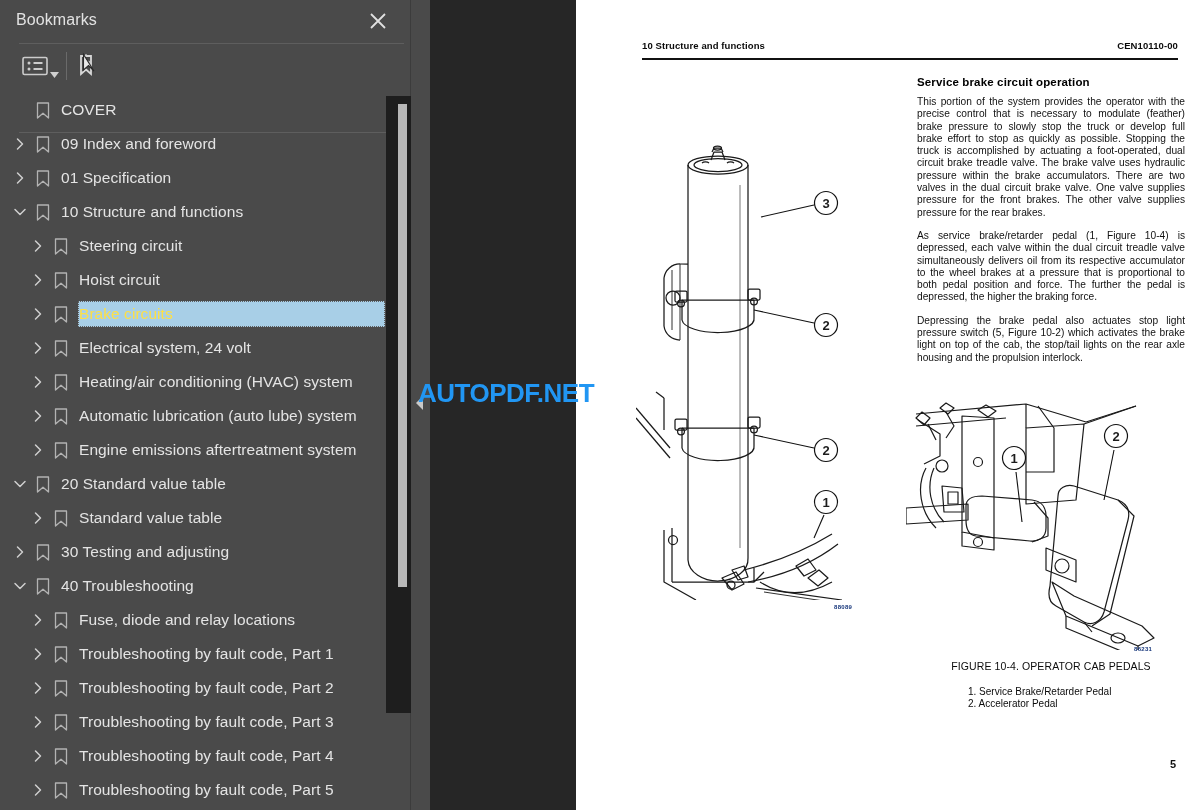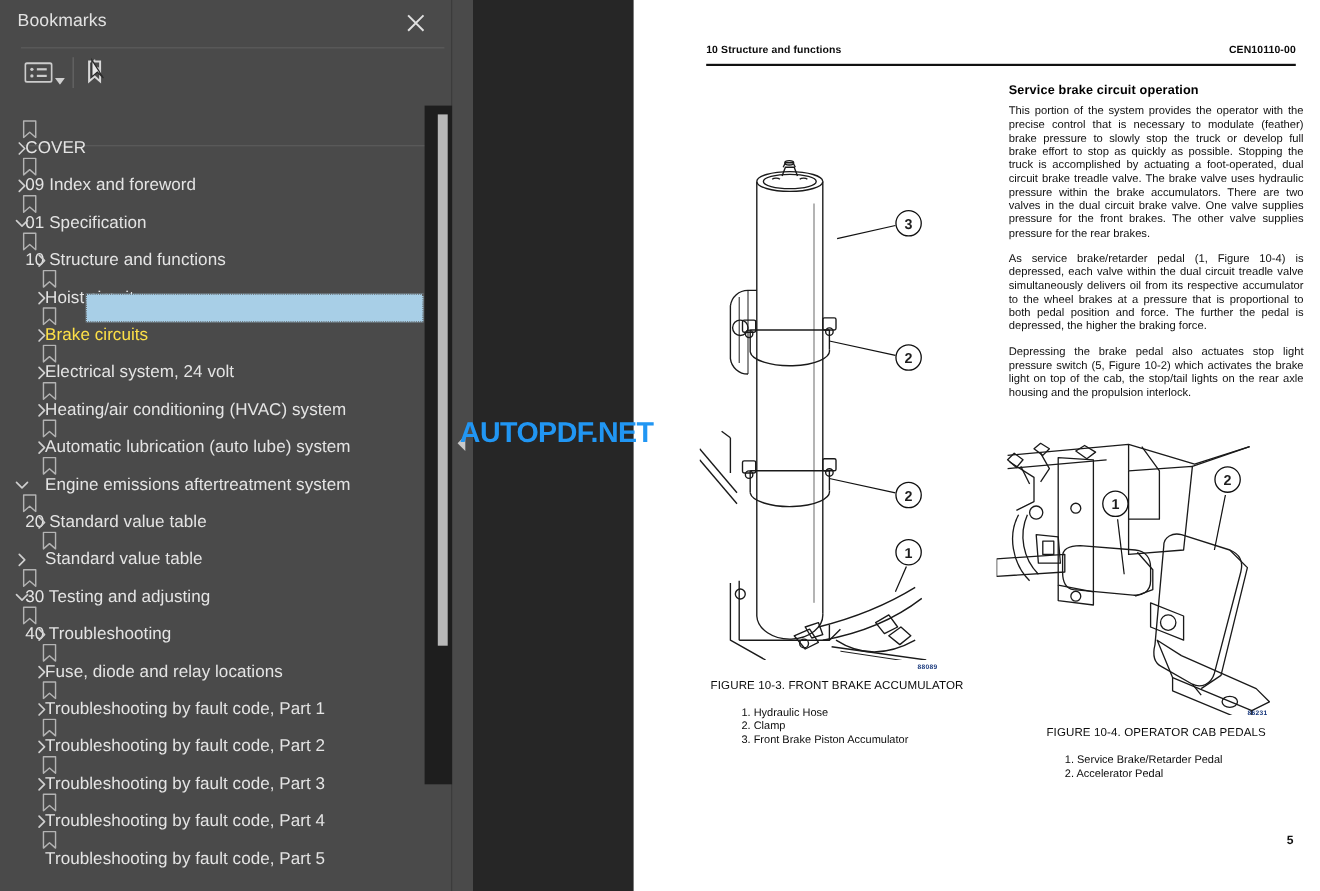--- a/index.html
+++ b/index.html
@@ -47,23 +47,22 @@
   .tb-list{left:22px;top:12px;width:26px;height:22px;}
   .tb-caret{left:50px;top:21px;width:9px;height:6px;}
   .tb-sep{position:absolute;left:66px;top:9px;width:1px;height:28px;background:#6a6a6a;}
   .tb-bm{left:74px;top:9px;width:30px;height:30px;}
 
   .tree{
     position:absolute;left:0;top:93px;width:411px;bottom:0;
     overflow:hidden;
   }
   .row{
-    position:relative;height:34px;display:flex;
+    position:relative;height:34px;display:flex;align-items:center;
     cursor:pointer;
-    flex-direction:column;
   }
   .row .twisty{
     width:16px;height:16px;flex:0 0 16px;display:flex;align-items:center;justify-content:center;
   }
   .row .bm-ico{
     width:14px;height:17px;flex:0 0 14px;margin-left:8px;
   }
   .row .label{
     margin-left:11px;font-size:15.5px;color:#e4e4e4;white-space:nowrap;
     letter-spacing:.05px;
@@ -234,20 +233,31 @@
         </div>
         <div class="row lvl1">
           <span class="twisty">
             <svg width="16" height="16" viewBox="0 0 16 16">
               <path d="M5.5 3 L10.5 8 L5.5 13" fill="none" stroke="#cfcfcf" stroke-width="1.5" stroke-linecap="round" stroke-linejoin="round"></path>
             </svg>
           </span>
           <span class="bm-ico"><svg width="14" height="17" viewBox="0 0 14 17">
               <path d="M1.5 1 L12.5 1 L12.5 16 L7 11.2 L1.5 16 Z" fill="none" stroke="#b3b3b3" stroke-width="1.3" stroke-linejoin="round"></path>
             </svg></span>
+          <span class="label">Steering circuit</span>
+        </div>
+        <div class="row lvl1">
+          <span class="twisty">
+            <svg width="16" height="16" viewBox="0 0 16 16">
+              <path d="M5.5 3 L10.5 8 L5.5 13" fill="none" stroke="#cfcfcf" stroke-width="1.5" stroke-linecap="round" stroke-linejoin="round"></path>
+            </svg>
+          </span>
+          <span class="bm-ico"><svg width="14" height="17" viewBox="0 0 14 17">
+              <path d="M1.5 1 L12.5 1 L12.5 16 L7 11.2 L1.5 16 Z" fill="none" stroke="#b3b3b3" stroke-width="1.3" stroke-linejoin="round"></path>
+            </svg></span>
           <span class="label">Hoist circuit</span>
         </div>
         <div class="row lvl1 selected">
           <div class="sel-bg"></div>
           <span class="twisty">
             <svg width="16" height="16" viewBox="0 0 16 16">
               <path d="M5.5 3 L10.5 8 L5.5 13" fill="none" stroke="#cfcfcf" stroke-width="1.5" stroke-linecap="round" stroke-linejoin="round"></path>
             </svg>
           </span>
           <span class="bm-ico"><svg width="14" height="17" viewBox="0 0 14 17">
@@ -521,28 +531,20 @@
 
         <g>
           <line x1="178" y1="408" x2="188" y2="385" stroke="#111" stroke-width="1.1"></line>
           <circle cx="190" cy="372" r="11.5" fill="#fff" stroke="#111" stroke-width="1.2"></circle>
           <text x="190" y="377" font-family="Liberation Sans, sans-serif" font-size="13" font-weight="bold" fill="#1d1d1d" text-anchor="middle">1</text>
         </g>
       </svg>
       <div class="fig-code" style="position:absolute;left:198px;top:474px;">88089</div>
     </div>
 
-    <div class="cap-left">
-      <div class="fig-cap">FIGURE 10-3. FRONT BRAKE ACCUMULATOR</div>
-      <div class="fig-items cap-list-l">
-        <div>1. Hydraulic Hose</div>
-        <div>2. Clamp</div>
-        <div>3. Front Brake Piston Accumulator</div>
-      </div>
-    </div>
 
     <div class="col-right">
       <h3>Service brake circuit operation</h3>
       <p>This portion of the system provides the operator with the precise control that is necessary to modulate (feather) brake pressure to slowly stop the truck or develop full brake effort to stop as quickly as possible. Stopping the truck is accomplished by actuating a foot-operated, dual circuit brake treadle valve. The brake valve uses hydraulic pressure within the brake accumulators. There are two valves in the dual circuit brake valve. One valve supplies pressure for the front brakes. The other valve supplies pressure for the rear brakes.</p>
       <p>As service brake/retarder pedal (1, Figure 10-4) is depressed, each valve within the dual circuit treadle valve simultaneously delivers oil from its respective accumulator to the wheel brakes at a pressure that is proportional to both pedal position and force. The further the pedal is depressed, the higher the braking force.</p>
       <p>Depressing the brake pedal also actuates stop light pressure switch (5, Figure 10-2) which activates the brake light on top of the cab, the stop/tail lights on the rear axle housing and the propulsion interlock.</p>
     </div>
 
     <div class="fig-right">
       <svg width="280" height="250" viewBox="0 0 280 250">

